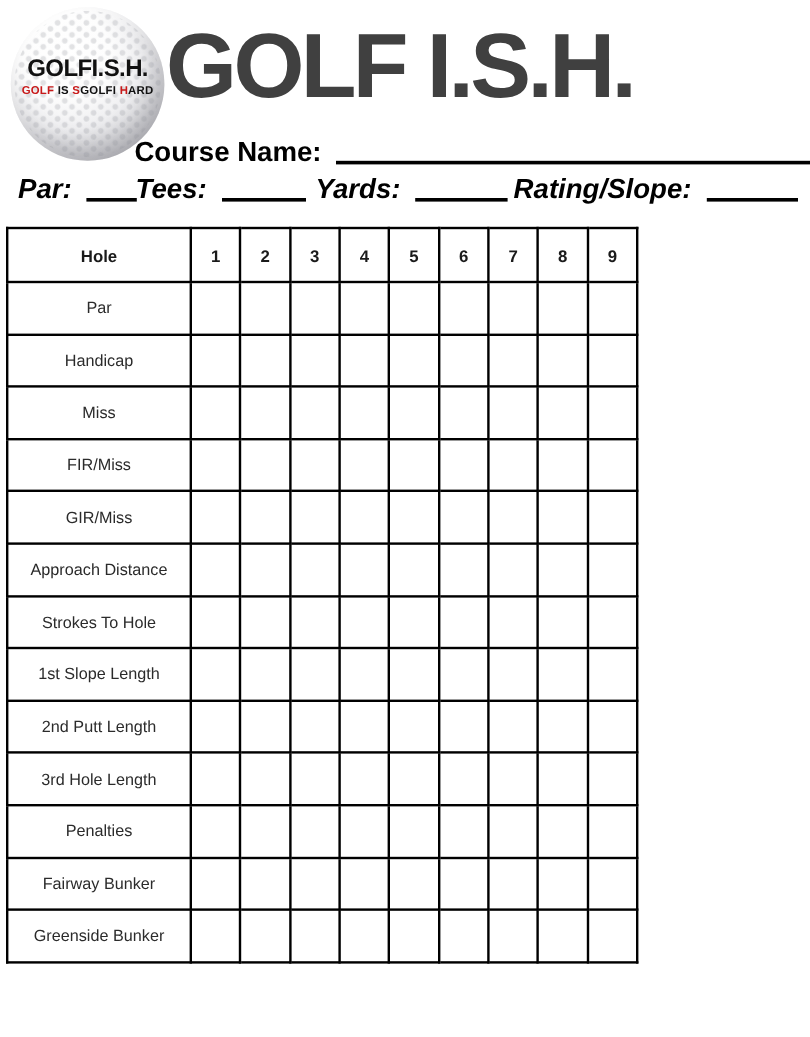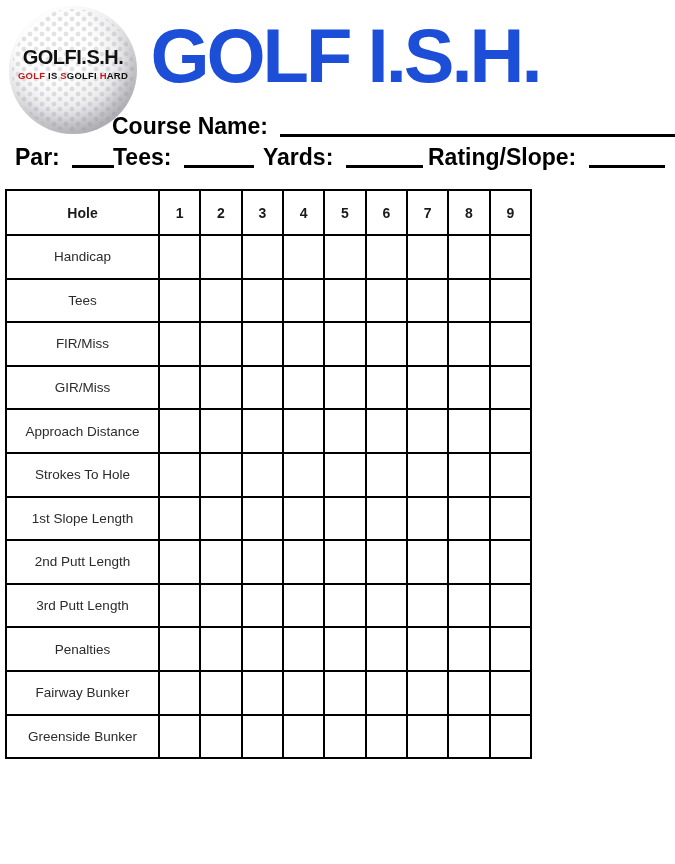--- a/index.html
+++ b/index.html
@@ -69,47 +69,48 @@
     font-size: 9.5px;
     letter-spacing: 0.2px;
     color: #111;
     white-space: nowrap;
   }
   .ball-tagline .red { color: #c81a1a; }
 
   
   .title {
     position: absolute;
-    left: 140px;
+    left: 128px;
     top: 18px;
     width: 410px;
     text-align: center;
     font-size: 76px;
     line-height: 1;
     font-weight: 700;
     letter-spacing: -3px;
-    color: #1d4ed8;
+    color: #404040;
     white-space: nowrap;
   }
   .course-line {
     position: absolute;
     left: 112px;
     top: 113px;
     font-size: 23px;
     font-weight: 700;
     white-space: nowrap;
   }
   .fields-line {
     position: absolute;
     left: 0;
     top: 144px;
     width: 668px;
     height: 32px;
     font-size: 23px;
     font-weight: 700;
+    font-style: italic;
   }
   .field-group { position: absolute; white-space: nowrap; }
   .fg-par    { left: 15px; }
   .fg-tees   { left: 113px; }
   .fg-yards  { left: 263px; }
   .fg-rating { left: 428px; }
 
   .blank {
     display: inline-block;
     height: 18px;
@@ -216,33 +217,45 @@
           <th>4</th>
           <th>5</th>
           <th>6</th>
           <th>7</th>
           <th>8</th>
           <th>9</th>
         </tr>
     </thead>
     <tbody id="scorecard-body">
         <tr>
+          <td class="row-label">Par</td>
+          <td></td>
+          <td></td>
+          <td></td>
+          <td></td>
+          <td></td>
+          <td></td>
+          <td></td>
+          <td></td>
+          <td></td>
+        </tr>
+        <tr>
           <td class="row-label">Handicap</td>
           <td></td>
           <td></td>
           <td></td>
           <td></td>
           <td></td>
           <td></td>
           <td></td>
           <td></td>
           <td></td>
         </tr>
         <tr>
-          <td class="row-label">Tees</td>
+          <td class="row-label">Miss</td>
           <td></td>
           <td></td>
           <td></td>
           <td></td>
           <td></td>
           <td></td>
           <td></td>
           <td></td>
           <td></td>
         </tr>
@@ -312,21 +325,21 @@
           <td></td>
           <td></td>
           <td></td>
           <td></td>
           <td></td>
           <td></td>
           <td></td>
           <td></td>
         </tr>
         <tr>
-          <td class="row-label">3rd Putt Length</td>
+          <td class="row-label">3rd Hole Length</td>
           <td></td>
           <td></td>
           <td></td>
           <td></td>
           <td></td>
           <td></td>
           <td></td>
           <td></td>
           <td></td>
         </tr>

